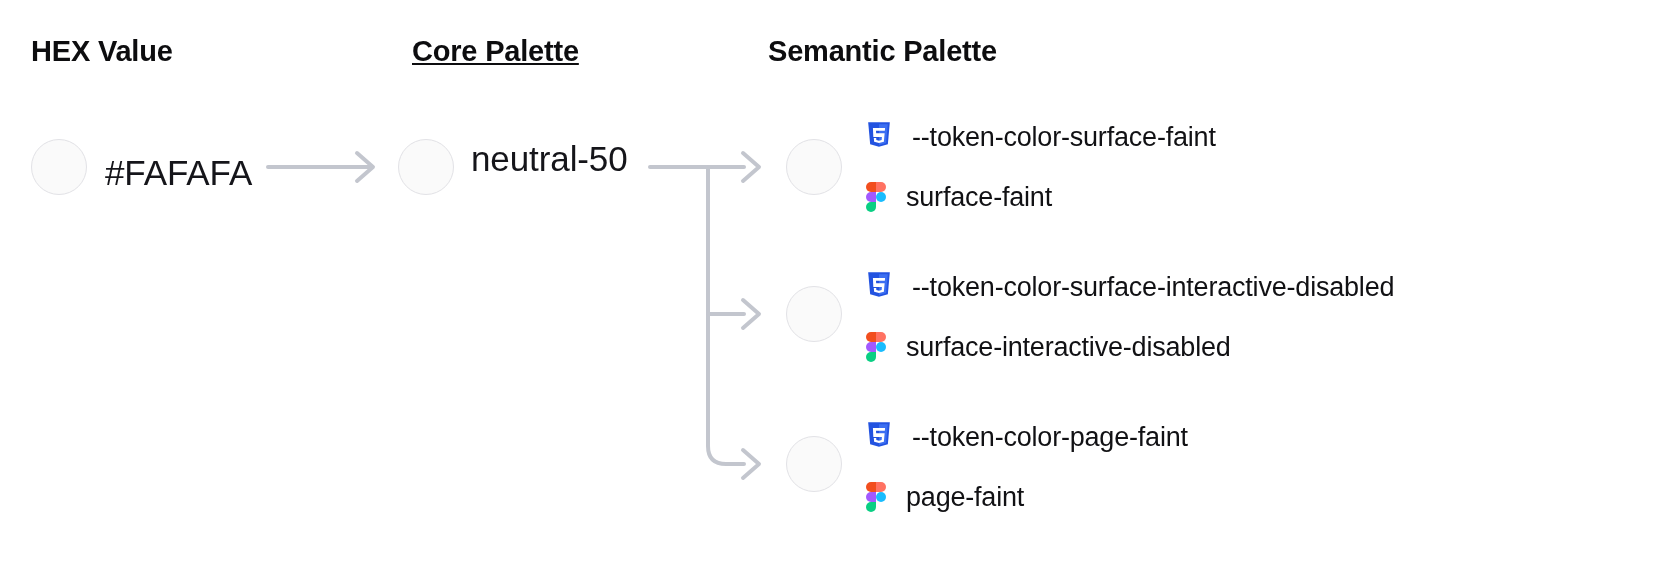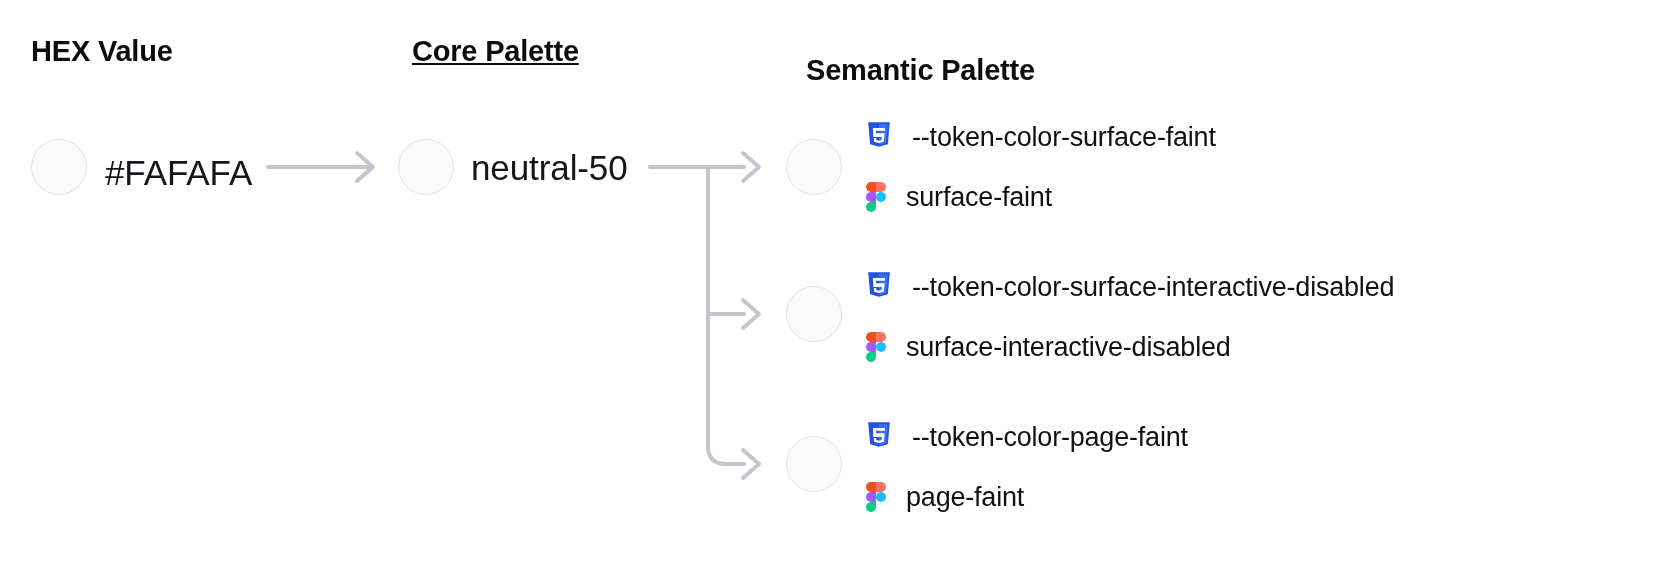--- a/index.html
+++ b/index.html
@@ -28,21 +28,21 @@
     position: absolute;
     font-size: 29px;
     font-weight: bold;
     letter-spacing: -0.2px;
     color: #0d0d0f;
     white-space: nowrap;
     line-height: 1;
   }
   #head-hex   { left: 31px;  top: 37px; }
   #head-core  { left: 412px; top: 37px; text-decoration: underline; }
-  #head-sem   { left: 806px; top: 37px; margin-top: 19px; }
+  #head-sem   { left: 768px; top: 37px; }
 
   
   .swatch {
     position: absolute;
     width: 56px;
     height: 56px;
     border-radius: 50%;
     border: 1px solid #e2e2e6;
     box-sizing: border-box;
   }
@@ -128,21 +128,21 @@
     </g>
     <g fill="none" stroke="#C3C6CE" stroke-width="4" stroke-linecap="round" stroke-linejoin="round">
       <polyline points="743,450 759,464 743,478"></polyline>
     </g>
   </svg>
 
   <div class="swatch" style="left: 31px; top: 139px; background: rgb(250, 250, 250);" title="#FAFAFA"></div>
   <div class="value-label" style="left:105px; top:155px;">#FAFAFA</div>
 
   <div class="swatch" style="left: 398px; top: 139px; background: rgb(250, 250, 250);" title="neutral-50"></div>
-  <div class="value-label" style="left:471px; top:150px;">neutral-50</div>
+  <div class="value-label" style="left:471px; top:141px;">neutral-50</div>
 
   <div class="swatch" style="left: 786px; top: 139px; background: rgb(250, 250, 250);"></div>
   <div class="swatch" style="left: 786px; top: 286px; background: rgb(250, 250, 250);"></div>
   <div class="swatch" style="left: 786px; top: 436px; background: rgb(250, 250, 250);"></div>
 
   <div class="sem-row" style="top:120px;">
     <div class="token-line">
       <span class="icon css">
         <svg viewBox="0 0 124 141" xmlns="http://www.w3.org/2000/svg" width="26" height="30">
           <path fill="#2353E0" d="M10.4 0h103.2l-9.4 105.2L61.8 117 19.8 105.2z"></path>

